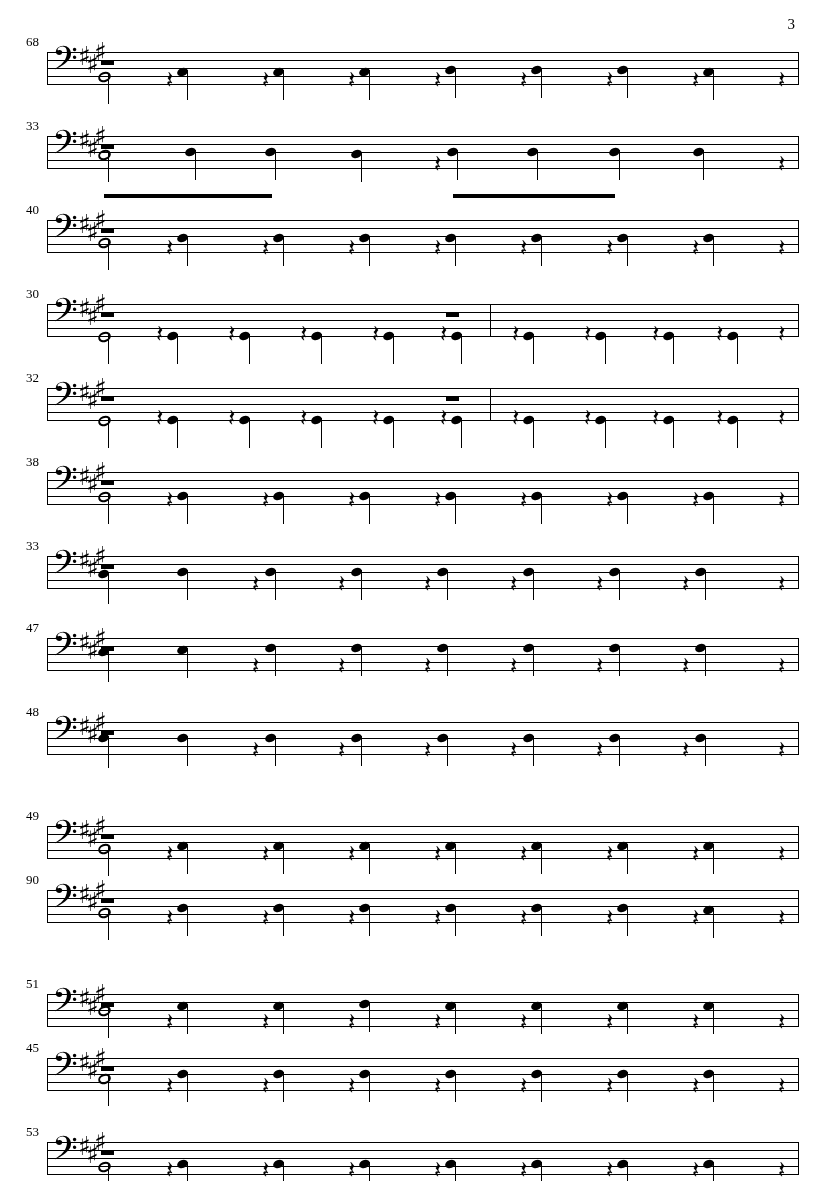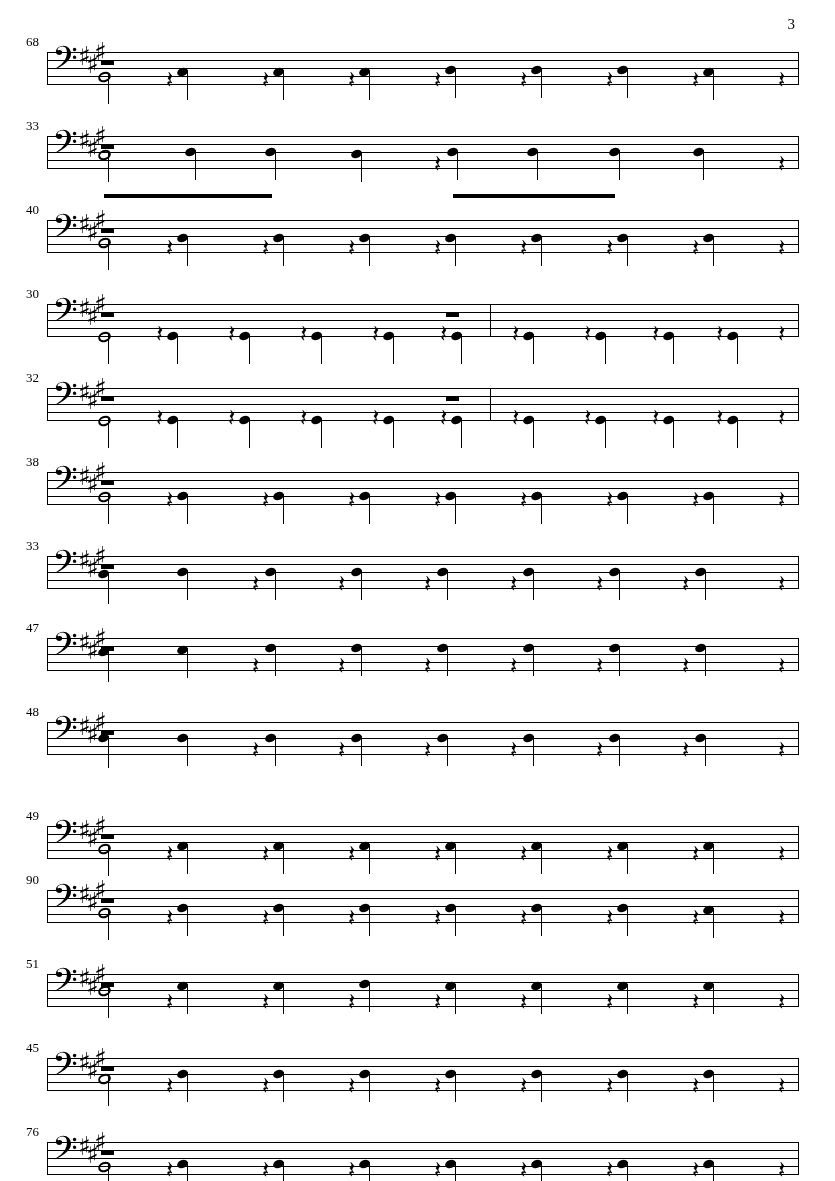--- a/index.html
+++ b/index.html
@@ -800,21 +800,21 @@
           <div class="head"></div>
           <div class="stem"></div>
         </div>
         <div class="qrest" style="left:692px;top:34px;">𝄽</div>
         <div class="note" style="left:708px;top:38px;">
           <div class="head"></div>
           <div class="stem"></div>
         </div>
         <div class="qrest" style="left:778px;top:34px;">𝄽</div>
       </div>
-      <div class="system" style="top:956px;">
+      <div class="system" style="top:976px;">
         <div class="measure-number">51</div>
         <div class="staff">
           <div class="line l0"></div>
           <div class="line l1"></div>
           <div class="line l2"></div>
           <div class="line l3"></div>
           <div class="line l4"></div>
         </div>
         <div class="barline start"></div>
         <div class="barline end"></div>
@@ -915,21 +915,21 @@
           <div class="stem"></div>
         </div>
         <div class="qrest" style="left:692px;top:34px;">𝄽</div>
         <div class="note" style="left:708px;top:34px;">
           <div class="head"></div>
           <div class="stem"></div>
         </div>
         <div class="qrest" style="left:778px;top:34px;">𝄽</div>
       </div>
       <div class="system" style="top:1124px;">
-        <div class="measure-number">76</div>
+        <div class="measure-number">53</div>
         <div class="staff">
           <div class="line l0"></div>
           <div class="line l1"></div>
           <div class="line l2"></div>
           <div class="line l3"></div>
           <div class="line l4"></div>
         </div>
         <div class="barline start"></div>
         <div class="barline end"></div>
         <div class="clef">𝄢</div>

